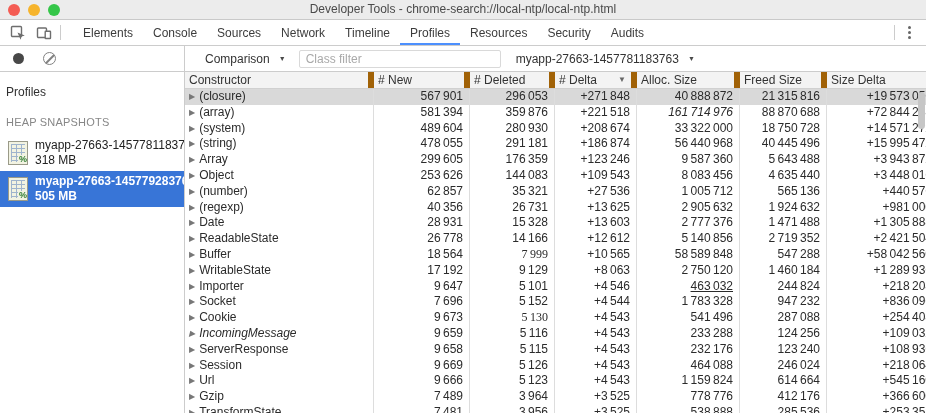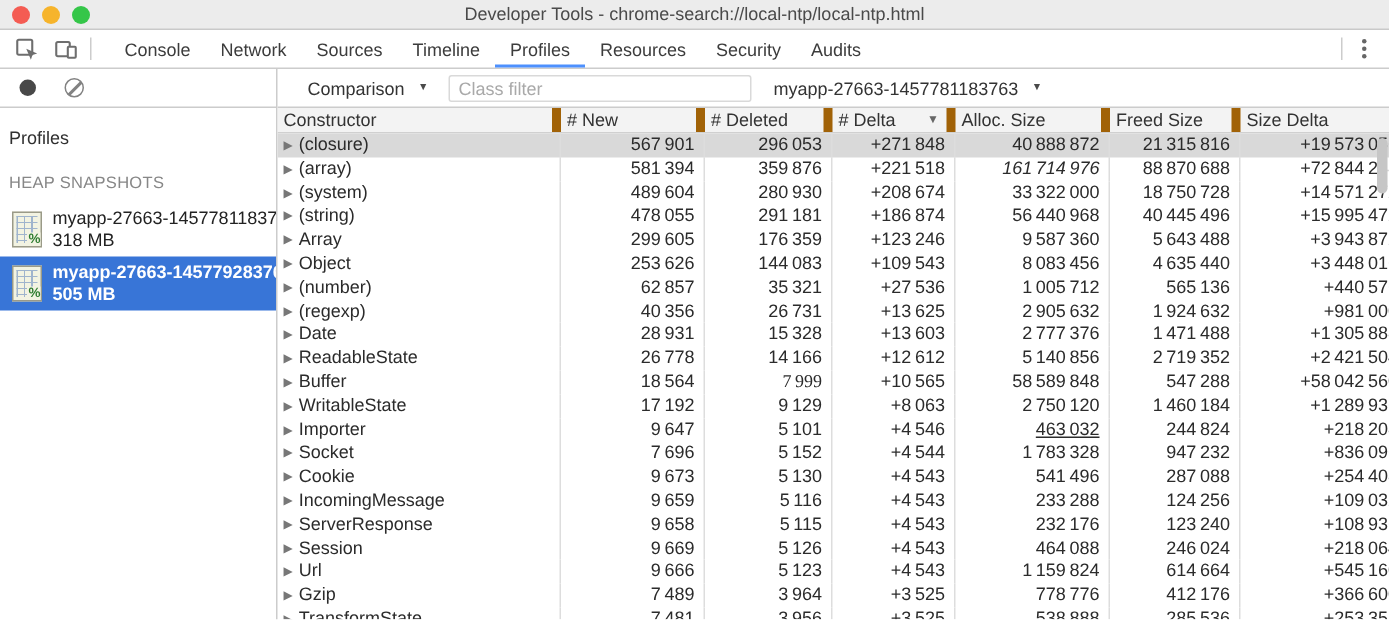--- a/index.html
+++ b/index.html
@@ -110,23 +110,24 @@
       </span>
       <span class="icon-btn">
         <svg width="16" height="16" viewBox="0 0 16 16">
           <rect x="1.5" y="3" width="9" height="9.5" rx="1" fill="none" stroke="#6e6e6e" stroke-width="1.4"></rect>
           <rect x="9.2" y="6.2" width="5.3" height="7.3" rx="0.6" fill="#fff" stroke="#6e6e6e" stroke-width="1.4"></rect>
         </svg>
       </span>
     </div>
     <span class="vdiv"></span>
     <div class="tabs" id="tabs">
+        <div class="tab">Elements</div>
         <div class="tab">Console</div>
+        <div class="tab">Sources</div>
         <div class="tab">Network</div>
-        <div class="tab">Sources</div>
         <div class="tab">Timeline</div>
         <div class="tab active">Profiles</div>
         <div class="tab">Resources</div>
         <div class="tab">Security</div>
         <div class="tab">Audits</div>
       </div>
     <div class="tabbar-right">
       <span class="vdiv"></span>
       <span class="kebab">
           <i></i>
@@ -307,28 +308,28 @@
             <div class="cell num" style="width: 96px;">7 696</div>
             <div class="cell num" style="width: 85px;">5 152</div>
             <div class="cell num" style="width: 82px;">+4 544</div>
             <div class="cell num" style="width: 103px;">1 783 328</div>
             <div class="cell num" style="width: 87px;">947 232</div>
             <div class="cell num" style="width: 112px;">+836 096</div>
           </div>
           <div class="row">
             <div class="cell c-name" style="width: 189px;"><span class="tri">▶</span><span>Cookie</span></div>
             <div class="cell num" style="width: 96px;">9 673</div>
-            <div class="cell num" style="width: 85px;">5 130</div>
+            <div class="cell num" style="width: 85px; font-family: Liberation Serif, serif;">5 130</div>
             <div class="cell num" style="width: 82px;">+4 543</div>
             <div class="cell num" style="width: 103px;">541 496</div>
             <div class="cell num" style="width: 87px;">287 088</div>
             <div class="cell num" style="width: 112px;">+254 408</div>
           </div>
           <div class="row">
-            <div class="cell c-name" style="width: 189px;"><span class="tri">▶</span><span>IncomingMessage</span></div>
+            <div class="cell c-name" style="width: 189px; font-style: italic;"><span class="tri">▶</span><span>IncomingMessage</span></div>
             <div class="cell num" style="width: 96px;">9 659</div>
             <div class="cell num" style="width: 85px;">5 116</div>
             <div class="cell num" style="width: 82px;">+4 543</div>
             <div class="cell num" style="width: 103px;">233 288</div>
             <div class="cell num" style="width: 87px;">124 256</div>
             <div class="cell num" style="width: 112px;">+109 032</div>
           </div>
           <div class="row">
             <div class="cell c-name" style="width: 189px;"><span class="tri">▶</span><span>ServerResponse</span></div>
             <div class="cell num" style="width: 96px;">9 658</div>

